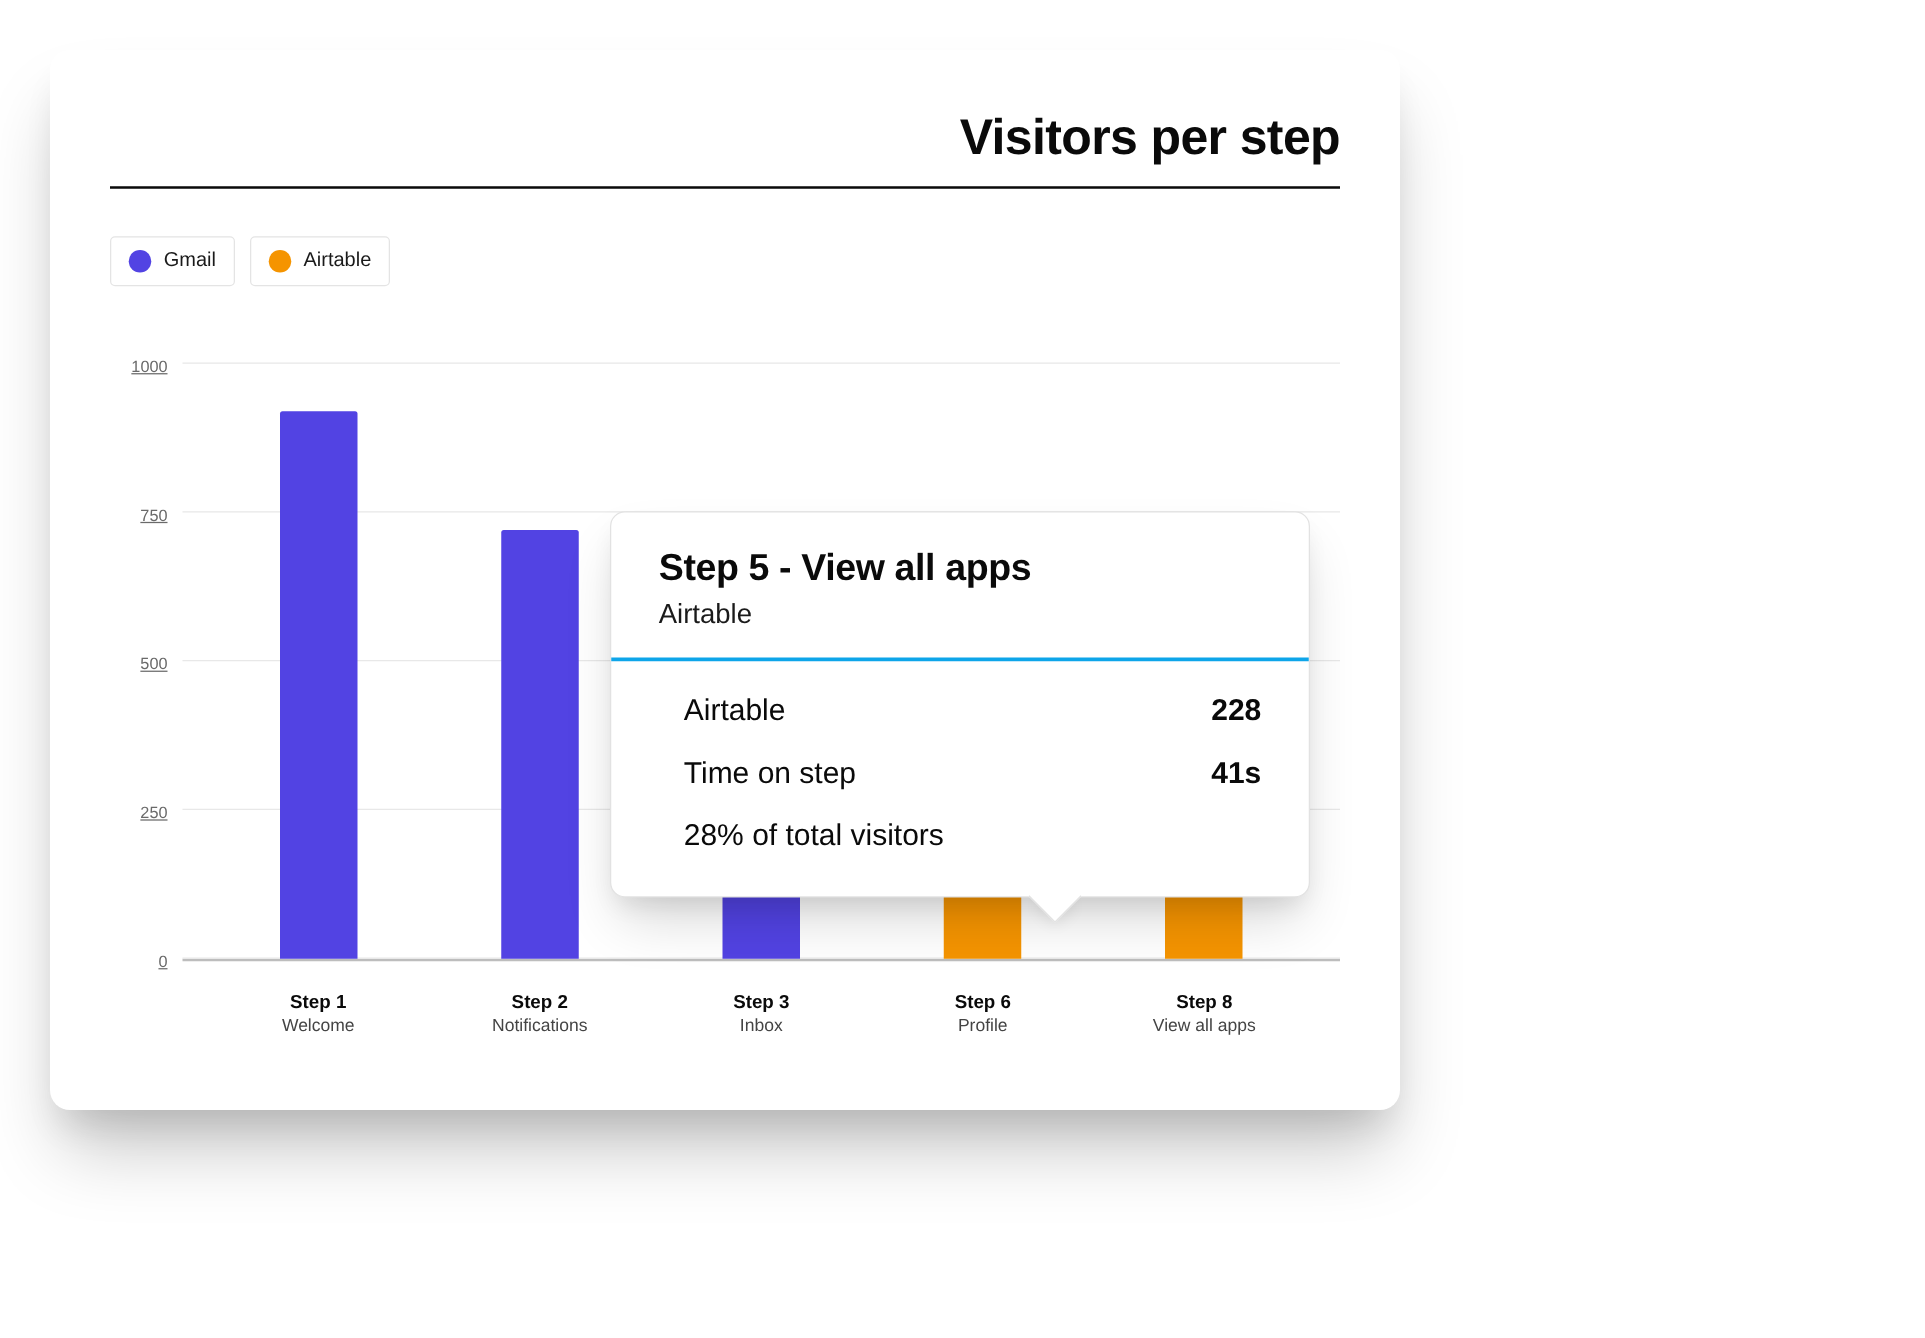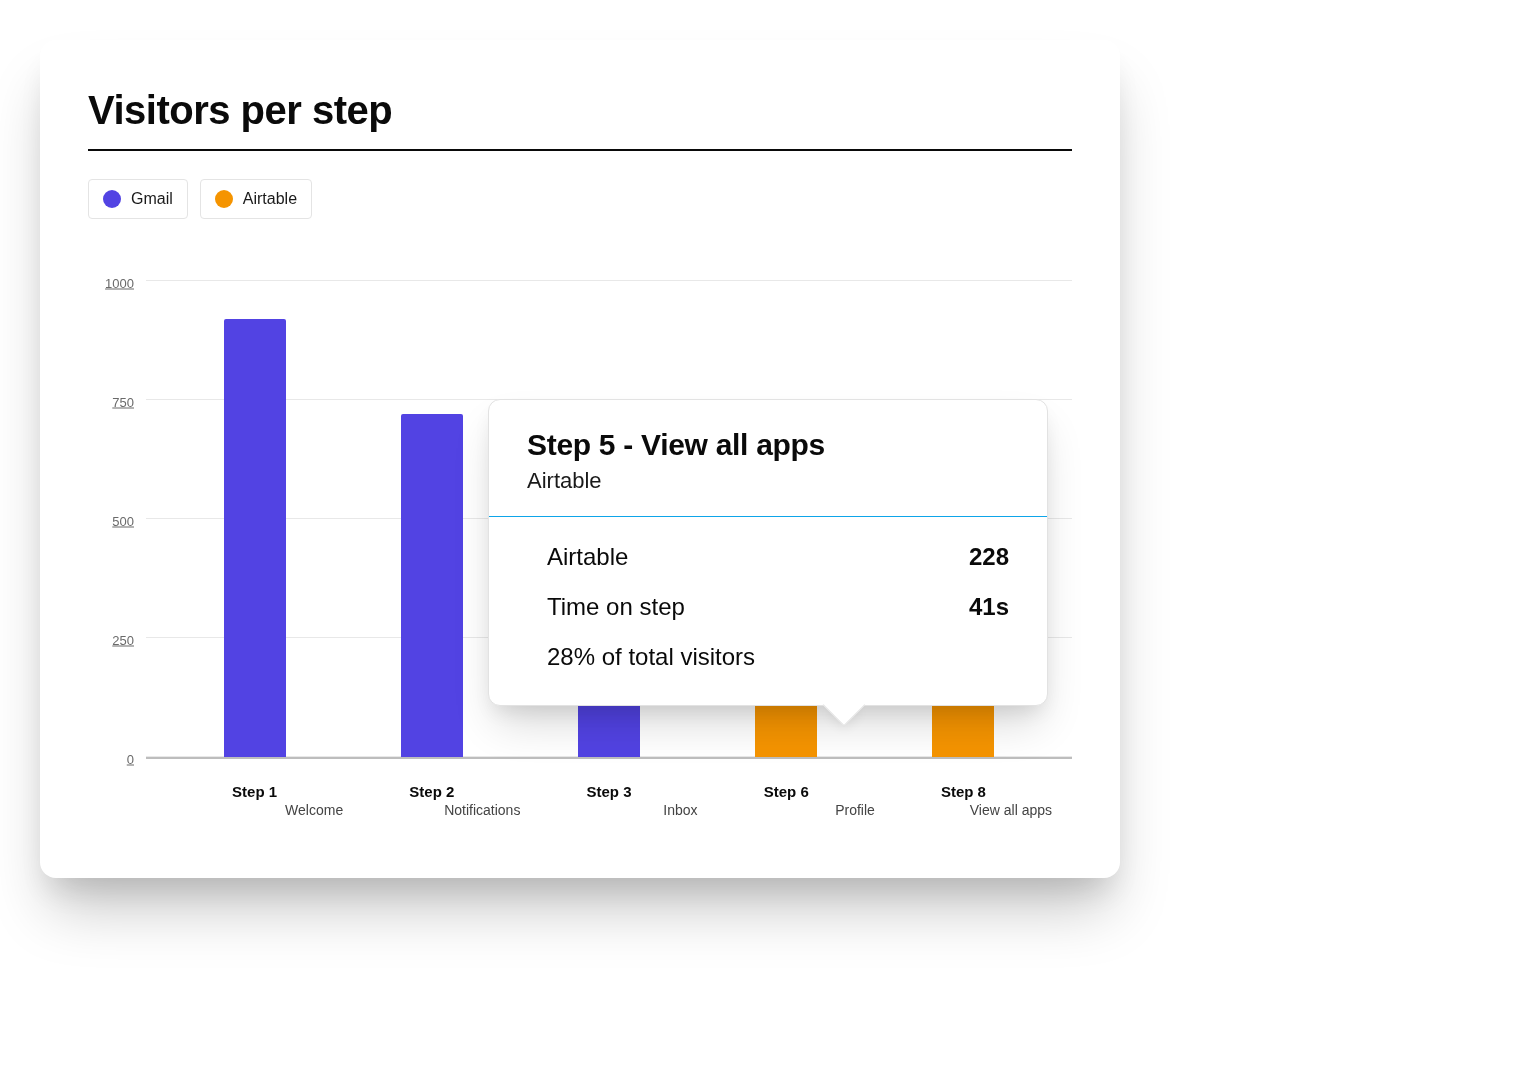--- a/index.html
+++ b/index.html
@@ -22,21 +22,22 @@
       position: relative;
       box-shadow: 0 40px 60px -10px rgba(0,0,0,0.22), 0 20px 30px -10px rgba(0,0,0,0.12);
     }
     .title {
       font-size: 40px;
       font-weight: 800;
       letter-spacing: -0.5px;
       color: #0a0a0a;
       padding-bottom: 16px;
       border-bottom: 2px solid #0a0a0a;
-      margin-bottom: 28px;
+      margin-bottom: 38px;
+      text-align: right;
     }
     .legend {
       display: flex;
       gap: 12px;
       margin-bottom: 40px;
     }
     .legend-item {
       display: inline-flex;
       align-items: center;
       gap: 10px;
@@ -120,36 +121,35 @@
     }
     .x-label .step {
       font-size: 15px;
       font-weight: 700;
       color: #0a0a0a;
     }
     .x-label .sub {
       font-size: 14px;
       color: #444;
       margin-top: 2px;
-      text-align: right;
     }
     .tooltip {
       position: absolute;
       background: #ffffff;
       border: 1px solid #e2e2e2;
       border-radius: 12px;
       box-shadow: 0 24px 44px -8px rgba(0,0,0,0.16), 0 10px 20px -6px rgba(0,0,0,0.10);
       width: 560px;
       top: 140px;
       left: 400px;
       z-index: 5;
     }
     .tooltip-header {
       padding: 28px 38px 22px 38px;
-      border-bottom: 1px solid #0ea5e9;
+      border-bottom: 3px solid #0ea5e9;
     }
     .tooltip-title {
       font-size: 30px;
       font-weight: 800;
       color: #0a0a0a;
       letter-spacing: -0.3px;
     }
     .tooltip-sub {
       font-size: 22px;
       color: #1a1a1a;

